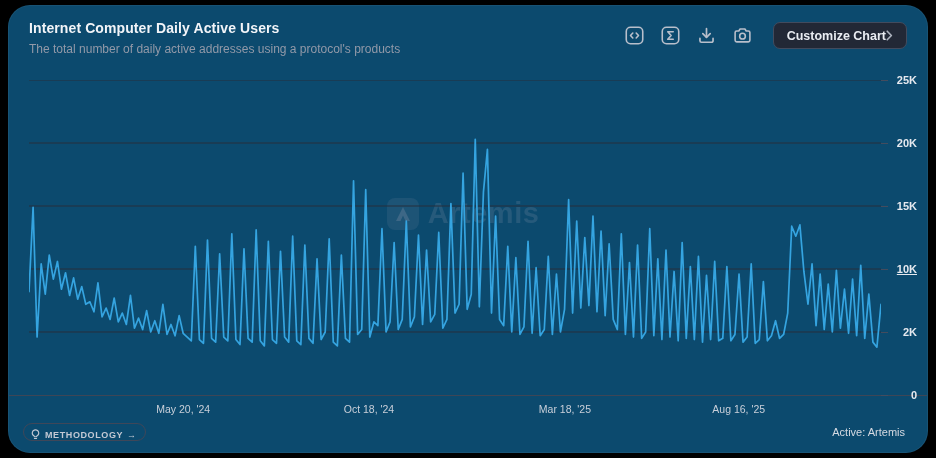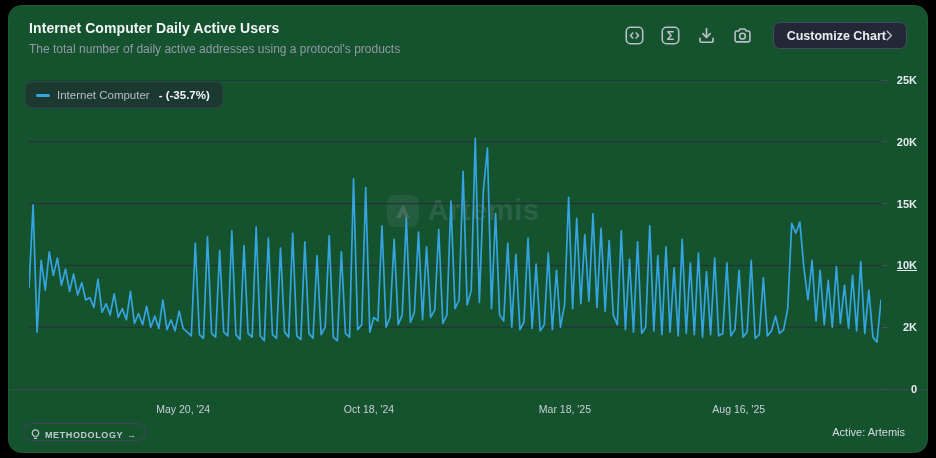--- a/index.html
+++ b/index.html
@@ -1,20 +1,20 @@
 <!DOCTYPE html>
 <html><head>
 <meta charset="utf-8">
 <style>
   * { margin:0; padding:0; box-sizing:border-box; }
   html,body { width:936px; height:458px; background:#000; overflow:hidden;
               font-family:"Liberation Sans", sans-serif; }
   .card { position:absolute; left:8px; top:5px; width:920px; height:448px;
-          background:#14532d; border:1px solid rgba(255,255,255,0.05);
-          border-radius:14px; display:flex; flex-direction:column;
+          background:#0c4a6e; border:1px solid rgba(255,255,255,0.05);
+          border-radius:22px; display:flex; flex-direction:column;
           padding:14px 0 8px; }
   
   .header { display:flex; justify-content:space-between; align-items:flex-start;
             padding:0 20px; }
   .title { color:#f2f4f8; font-size:14px; font-weight:700; letter-spacing:.1px; }
   .subtitle { color:#9299a8; font-size:12px; margin-top:6px; }
   .toolbar { display:flex; align-items:center; gap:16px; margin-top:2px; }
   .icon-btn { width:20px; height:20px; display:flex; align-items:center;
               justify-content:center; cursor:pointer; color:#b9bfcb; }
   .icon-btn svg { display:block; }
@@ -39,21 +39,21 @@
             border-radius:7px; padding:6px 12px 6px 10px; }
   .legend-dash { width:14px; height:3px; border-radius:2px; }
   .legend-label { color:#b6bdca; font-size:11.5px; }
   .legend-value { color:#f2f4f8; font-size:11.5px; font-weight:700; margin-left:2px; }
   .ygutter { width:46px; position:relative; }
   .ylabel { position:absolute; right:10px; transform:translateY(-50%);
             color:#e6e9ef; font-size:11px; font-weight:600; }
   .ytick { position:absolute; left:0; width:7px; height:1px; background:#444c5e; }
   
   .axis-line { height:1px; background:#3e4656; }
-  .xaxis { height:24px; position:relative; margin:6px 46px 0 20px; }
+  .xaxis { height:24px; position:relative; margin:0 46px 0 20px; }
   .xlabel { position:absolute; top:7px; transform:translateX(-50%);
             color:#c9cfd9; font-size:10.5px; white-space:nowrap; }
   
   .footer { display:flex; justify-content:space-between; align-items:center;
             padding:0 14px 0 14px; height:24px; }
   .methodology { display:flex; align-items:flex-end; gap:4px; height:18px;
                  padding:0 8px 0 6px; border:1px solid #3f4759; border-radius:9px;
                  color:#c3c9d4; font-size:9px; font-weight:700;
                  letter-spacing:.6px; cursor:pointer; background:transparent; }
   .source { color:#d6dae2; font-size:11px; padding-right:8px; }
@@ -115,25 +115,20 @@
         <div class="wm-text">Artemis</div>
       </div>
       <svg class="chart" viewBox="0 0 854 318" preserveAspectRatio="none">
           <line x1="0" x2="854" y1="254.4" y2="254.4" stroke="#272e3d" stroke-width="1" vector-effect="non-scaling-stroke"></line>
           <line x1="0" x2="854" y1="190.8" y2="190.8" stroke="#272e3d" stroke-width="1" vector-effect="non-scaling-stroke"></line>
           <line x1="0" x2="854" y1="127.2" y2="127.2" stroke="#272e3d" stroke-width="1" vector-effect="non-scaling-stroke"></line>
           <line x1="0" x2="854" y1="63.6" y2="63.6" stroke="#272e3d" stroke-width="1" vector-effect="non-scaling-stroke"></line>
           <line x1="0" x2="854" y1="0.0" y2="0.0" stroke="#272e3d" stroke-width="1" vector-effect="non-scaling-stroke"></line>
           <polyline points="0.0,213.7 4.1,128.5 8.1,259.5 12.2,185.7 16.3,216.2 20.3,176.8 24.4,201.0 28.5,183.2 32.5,211.2 36.6,194.6 40.7,217.5 44.7,199.7 48.8,221.3 52.9,208.6 56.9,226.4 61.0,223.9 65.1,234.0 69.1,204.8 73.2,239.1 77.3,230.2 81.3,241.7 85.4,220.1 89.5,244.2 93.5,235.3 97.6,246.8 101.7,217.5 105.7,250.6 109.8,240.4 113.9,251.9 117.9,232.8 122.0,254.4 126.1,243.0 130.1,255.7 134.2,226.4 138.3,256.9 142.3,246.8 146.4,258.2 150.5,237.9 154.5,255.7 158.6,259.5 162.7,263.3 166.7,167.9 170.8,262.0 174.9,265.8 178.9,161.5 183.0,260.8 187.1,264.6 191.1,175.5 195.2,259.5 199.3,263.3 203.3,155.2 207.4,262.0 211.5,267.1 215.5,170.4 219.6,260.8 223.7,264.6 227.7,151.4 231.8,263.3 235.9,268.4 239.9,162.8 244.0,262.0 248.1,265.8 252.1,173.0 256.2,259.5 260.3,264.6 264.3,157.7 268.4,263.3 272.5,267.1 276.5,166.6 280.6,260.8 284.7,265.8 288.7,180.6 292.8,262.0 296.9,254.4 300.9,160.3 305.0,264.6 309.1,268.4 313.1,176.8 317.2,260.8 321.3,264.6 325.3,101.8 329.4,256.9 333.5,251.9 337.5,110.7 341.6,259.5 345.7,244.2 349.7,248.0 353.8,150.1 357.9,254.4 361.9,244.2 366.0,164.1 370.1,251.9 374.1,241.7 378.2,142.5 382.3,249.3 386.3,239.1 390.4,156.5 394.5,246.8 398.5,171.7 402.6,244.2 406.7,236.6 410.7,153.9 414.8,250.6 418.9,241.7 422.9,124.7 427.0,235.3 431.1,226.4 435.1,94.1 439.2,231.5 443.3,216.2 447.3,59.8 451.4,229.0 455.5,113.2 459.5,70.0 463.6,235.3 467.7,137.4 471.7,241.7 475.8,248.0 479.9,167.9 483.9,254.4 488.0,179.4 492.1,256.9 496.1,249.3 500.2,162.8 504.3,255.7 508.3,189.5 512.4,258.2 516.5,251.9 520.5,178.1 524.6,256.9 528.7,195.9 532.7,254.4 536.8,231.5 540.9,120.8 544.9,235.3 549.0,142.5 553.1,230.2 557.1,159.0 561.2,227.7 565.3,137.4 569.3,234.0 573.4,152.6 577.5,237.9 581.5,165.4 585.6,241.7 589.7,251.9 593.7,155.2 597.8,256.9 601.9,184.4 605.9,259.5 610.0,166.6 614.1,260.8 618.1,254.4 622.2,150.1 626.3,258.2 630.3,180.6 634.4,262.0 638.5,171.7 642.5,259.5 646.6,193.3 650.7,263.3 654.7,164.1 658.8,260.8 662.9,188.3 666.9,262.0 671.0,178.1 675.1,264.6 679.1,197.2 683.2,262.0 687.3,183.2 691.3,263.3 695.4,260.8 699.5,188.3 703.5,263.3 707.6,256.9 711.7,195.9 715.7,264.6 719.8,259.5 723.9,185.7 727.9,265.8 732.0,262.0 736.1,203.5 740.1,263.3 744.2,258.2 748.3,243.0 752.3,260.8 756.4,256.9 760.5,235.3 764.5,147.6 768.6,157.7 772.7,146.3 776.7,193.3 780.8,226.4 784.9,185.7 788.9,248.0 793.0,195.9 797.1,251.9 801.1,206.1 805.2,254.4 809.3,192.1 813.3,250.6 817.4,211.2 821.5,255.7 825.5,201.0 829.6,258.2 833.7,187.0 837.7,260.8 841.8,216.2 845.9,264.6 849.9,269.7 854.0,226.4" fill="none" stroke="#35a4e0" stroke-width="1.7" stroke-linejoin="round" stroke-linecap="round" vector-effect="non-scaling-stroke"></polyline>
         </svg>
-      <div class="legend">
-        <span class="legend-dash" style="background: rgb(53, 164, 224);"></span>
-        <span class="legend-label">Internet Computer</span>
-        <span class="legend-value">- (-35.7%)</span>
-      </div>
     </div>
     <div class="ygutter">
         <div class="ytick" style="top: calc(100% - 0.5px);"></div>
         <div class="ylabel" style="top: 100%;">0</div>
         <div class="ytick" style="top: calc(80% - 0.5px);"></div>
         <div class="ylabel" style="top: 80%;">2K</div>
         <div class="ytick" style="top: calc(60% - 0.5px);"></div>
         <div class="ylabel" style="top: 60%; text-decoration: underline;">10K</div>
         <div class="ytick" style="top: calc(40% - 0.5px);"></div>
         <div class="ylabel" style="top: 40%;">15K</div>

